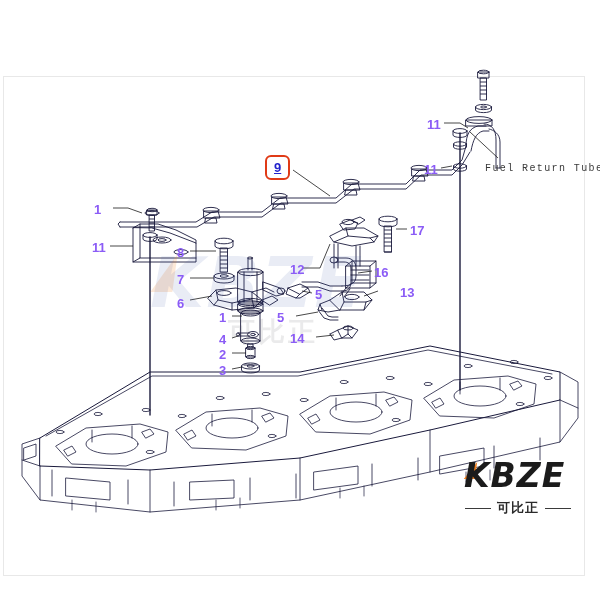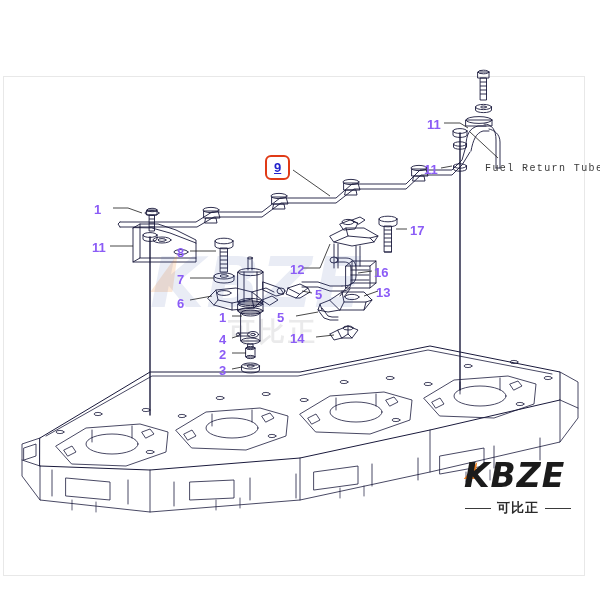--- a/index.html
+++ b/index.html
@@ -428,21 +428,21 @@
   <div class="num" style="left:177px;top:297px">6</div>
   <div class="num" style="left:219px;top:311px">1</div>
   <div class="num" style="left:219px;top:333px">4</div>
   <div class="num" style="left:219px;top:348px">2</div>
   <div class="num" style="left:219px;top:364px">3</div>
   <div class="num" style="left:277px;top:311px">5</div>
   <div class="num" style="left:290px;top:332px">14</div>
   <div class="num" style="left:315px;top:288px">5</div>
   <div class="num" style="left:290px;top:263px">12</div>
   <div class="num" style="left:374px;top:266px">16</div>
-  <div class="num" style="left:376px;top:286px">13</div>
+  <div class="num" style="left:400px;top:286px">13</div>
   <div class="num" style="left:410px;top:224px">17</div>
   <div class="num" style="left:427px;top:118px">11</div>
   <div class="num" style="left:424px;top:163px">11</div>
 
   <div class="num9box" style="left:265px;top:155px">
     <span>9</span>
   </div>
 
   <div class="caption" style="left:485px;top:163px">Fuel Return Tube</div>
 

